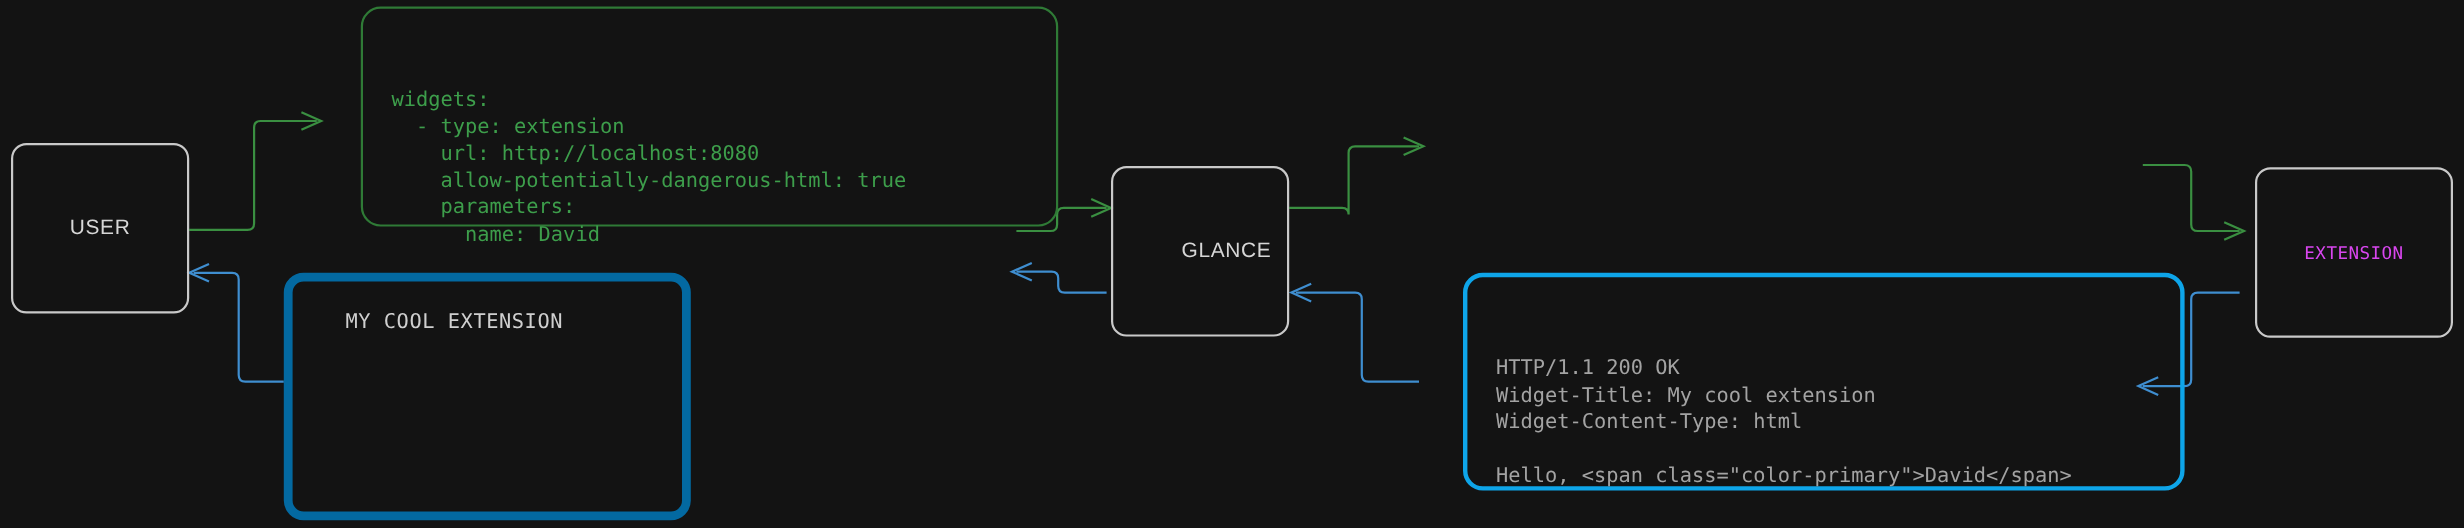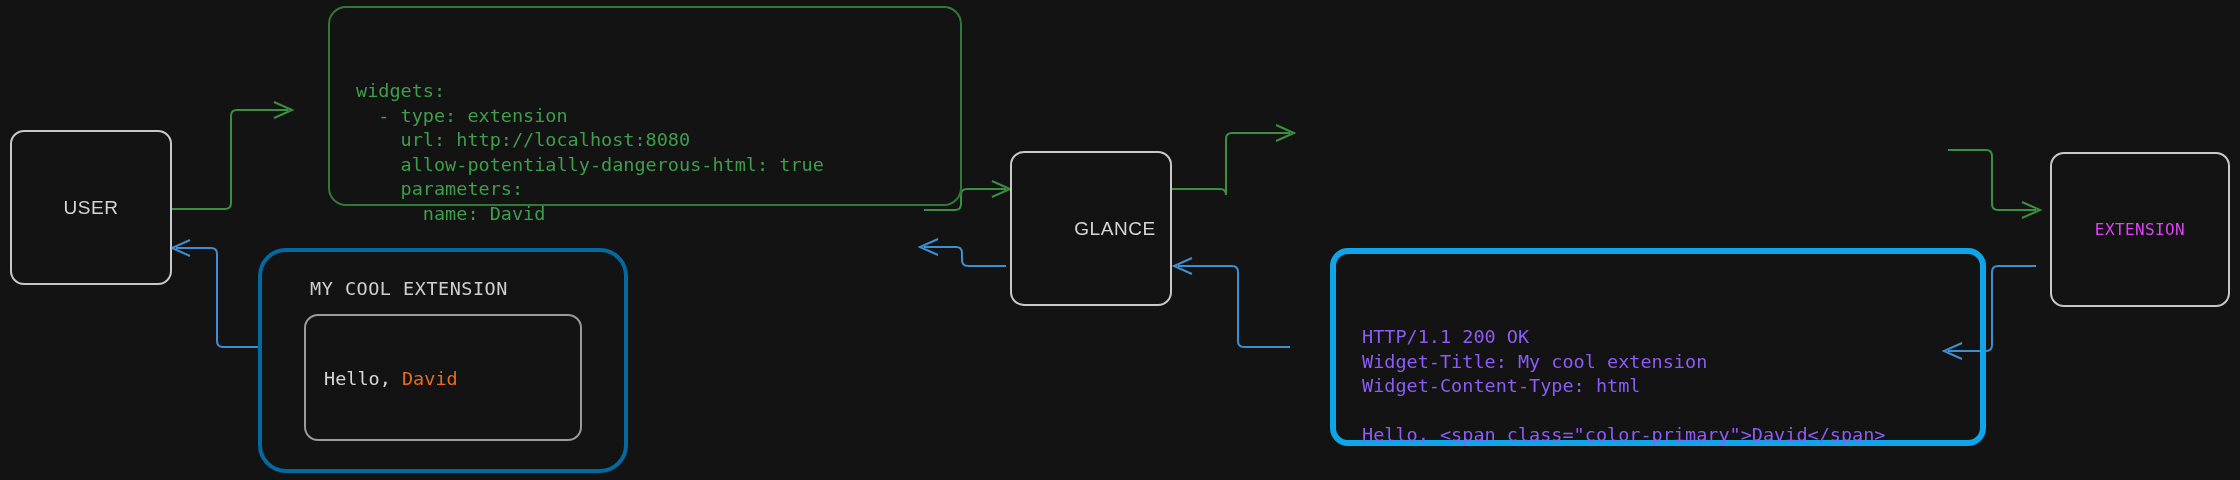--- a/index.html
+++ b/index.html
@@ -52,35 +52,35 @@
     font-size: 18.5px;
     line-height: 24.5px;
     white-space: pre;
     margin-left: 38px;
   }
   .codebox.green {
     border: 2px solid #2f7a36;
     color: #3d9e4b;
   }
   .codebox.blue {
-    border: 6px solid #0ea5e9;
-    color: #8b5cf6;
+    border: 4px solid #0ea5e9;
+    color: #a3a3a3;
   }
 
   .codebox-center {
     display: flex;
     align-items: center;
   }
 
   
   .widget-box {
     position: absolute;
     box-sizing: border-box;
-    border: 4px solid #0369a1;
-    border-radius: 28px;
+    border: 8px solid #0369a1;
+    border-radius: 18px;
   }
   .widget-title {
     position: absolute;
     left: 48px;
     top: 26px;
     font-family: "DejaVu Sans Mono", monospace;
     font-size: 18.5px;
     letter-spacing: 0.5px;
     color: #cfcfcf;
   }
@@ -181,18 +181,15 @@
   <div class="codebox blue" style="left:1292px; top:248px; width:656px; height:198px;">
     <div>HTTP/1.1 200 OK
 Widget-Title: My cool extension
 Widget-Content-Type: html
 
 Hello, &lt;span class="color-primary"&gt;David&lt;/span&gt;</div>
   </div>
 
   <div class="widget-box" style="left:258px; top:248px; width:370px; height:225px;">
     <div class="widget-title">MY COOL EXTENSION</div>
-    <div class="widget-inner">
-      <div class="widget-inner-text"><span>Hello, </span><span class="accent-name">David</span></div>
-    </div>
   </div>
 
 </div>
 
 </body></html>

